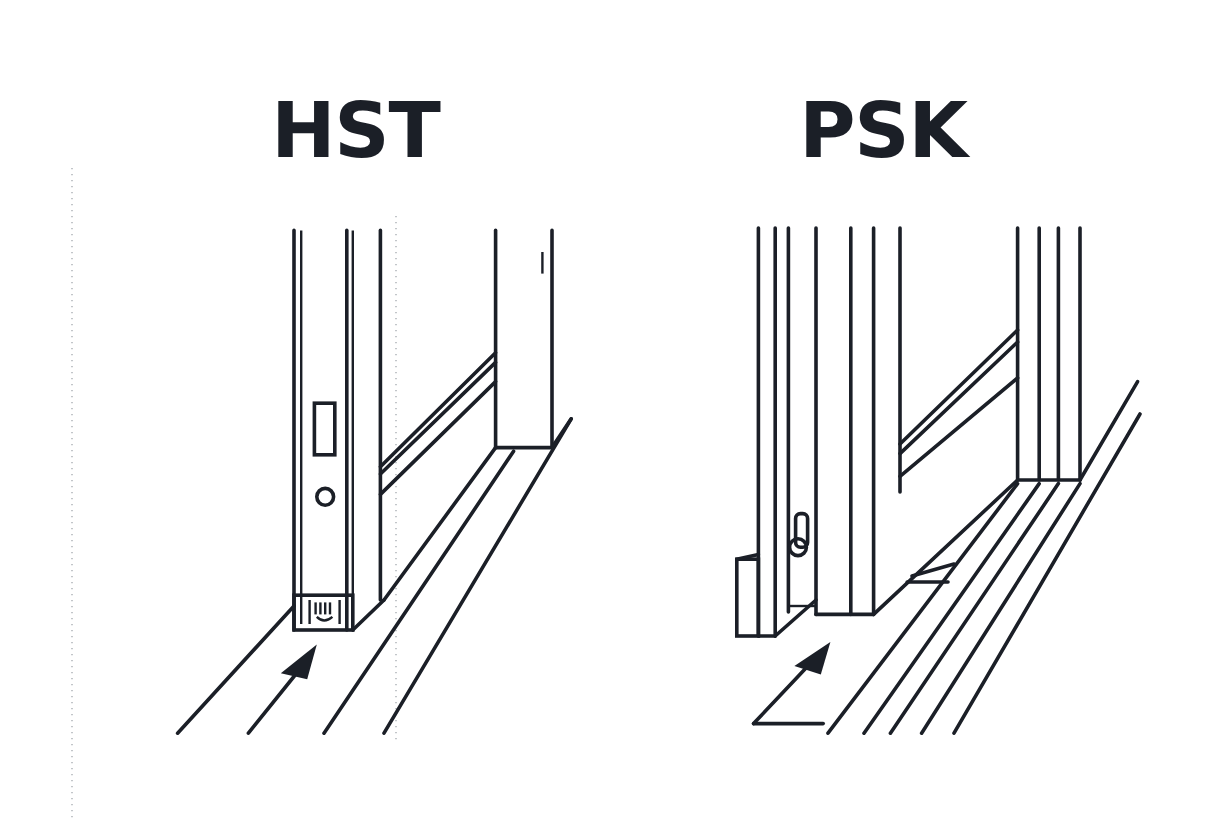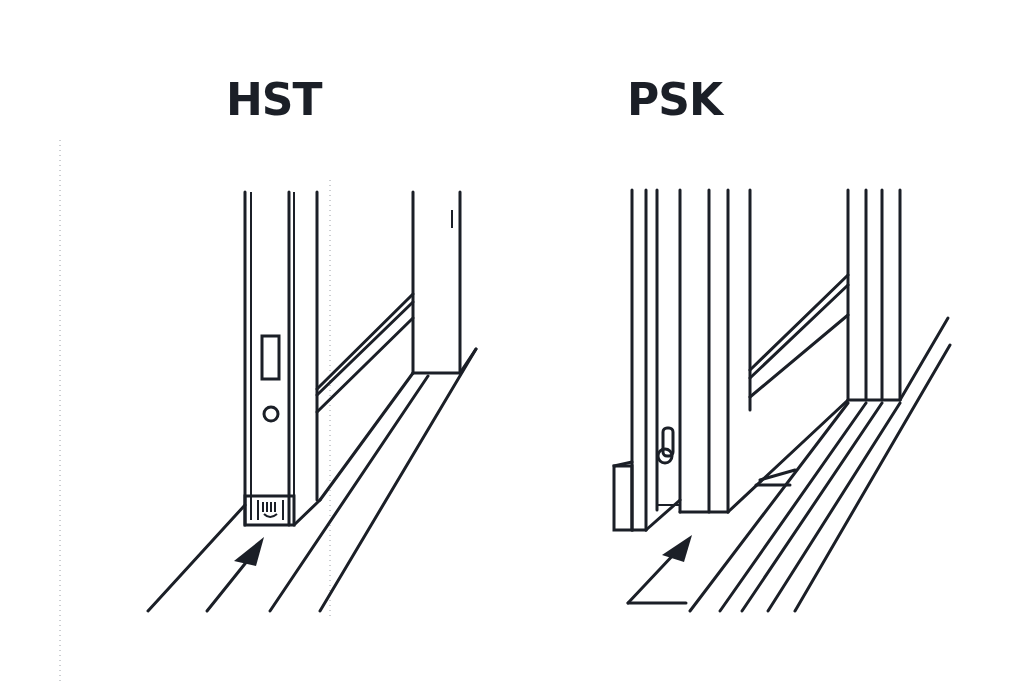--- a/index.html
+++ b/index.html
@@ -1,19 +1,19 @@
 <!DOCTYPE html>
 <html><head>
 <meta charset="utf-8">
 <style>
   html, body { margin:0; padding:0; background:#ffffff; }
   body { width:1024px; height:683px; position:relative; overflow:hidden; font-family:"DejaVu Sans", sans-serif; }
-  .title { position:absolute; top:78px; font-family:"DejaVu Sans", sans-serif; font-weight:bold; font-size:44px; color:#1b1f27; letter-spacing:-1px; line-height:1; }
+  .title { position:absolute; top:78px; font-family:"DejaVu Sans", sans-serif; font-weight:bold; font-size:64px; color:#1b1f27; letter-spacing:-1px; line-height:1; }
   #title-hst { left:226px; }
-  #title-psk { left:627px; }
+  #title-psk { left:666px; }
   svg { position:absolute; left:0; top:0; }
   .ln { stroke:#1b1f27; stroke-width:3; fill:none; stroke-linecap:round; }
   .thin { stroke:#1b1f27; stroke-width:2; fill:none; }
   .dot { stroke:#9aa0a6; stroke-width:1; stroke-dasharray:1 4; fill:none; }
 </style>
 </head>
 <body>
 
 <div class="title" id="title-hst">HST</div>
 <div class="title" id="title-psk">PSK</div>

